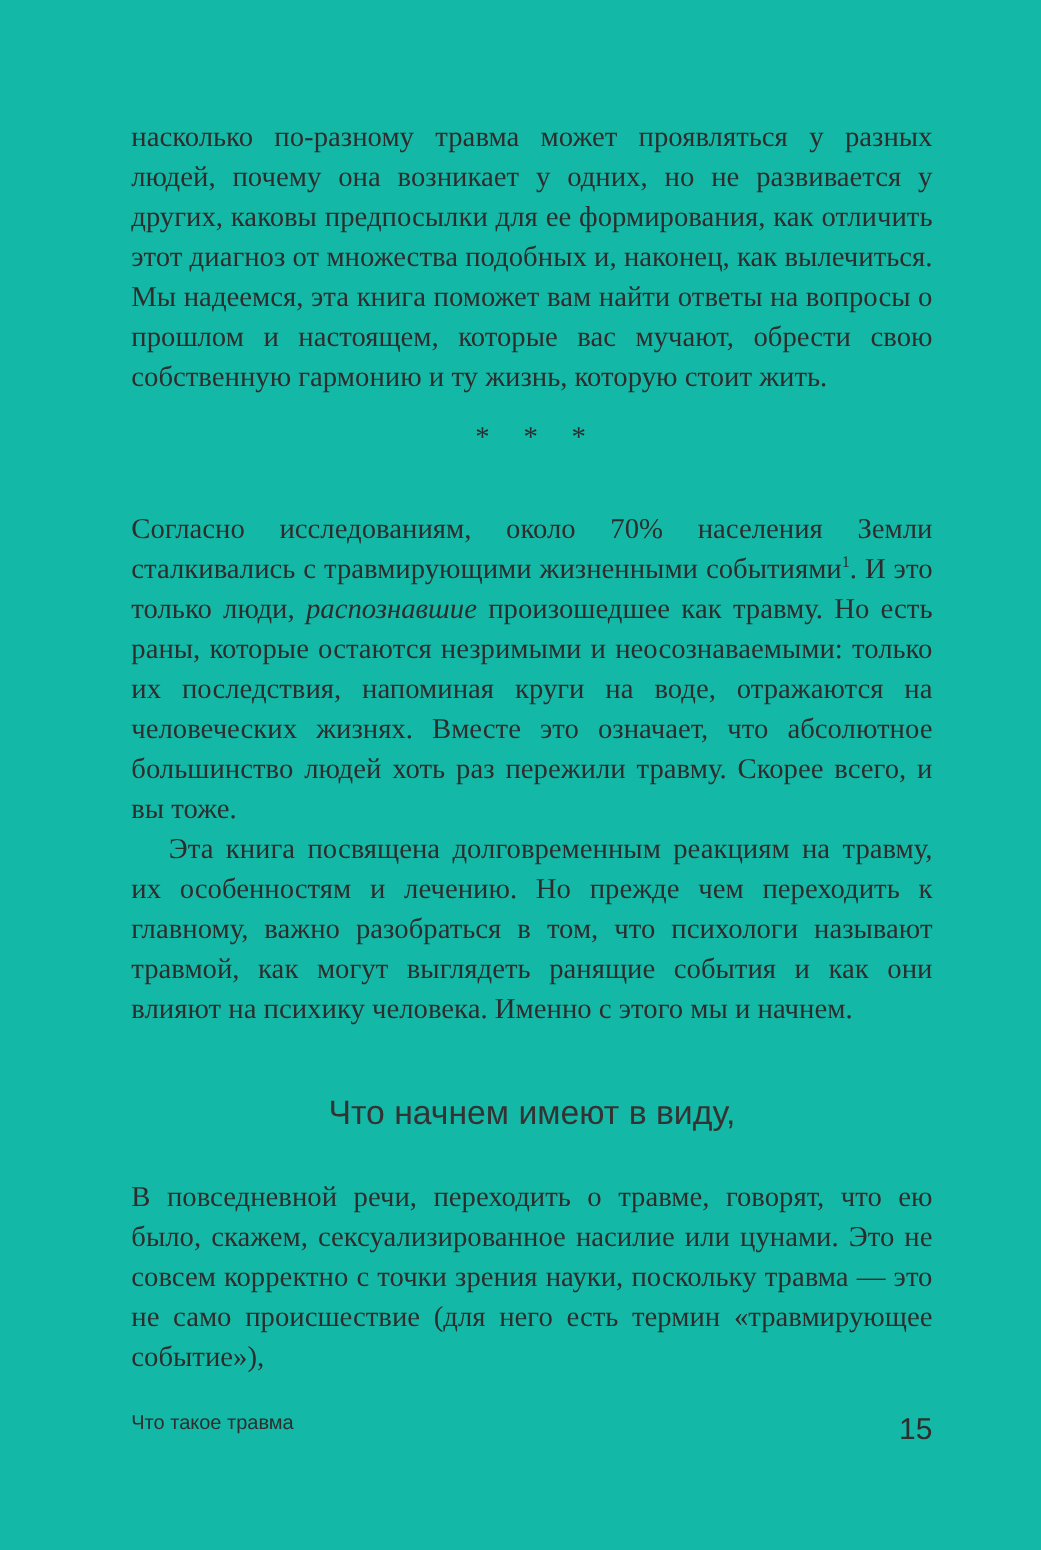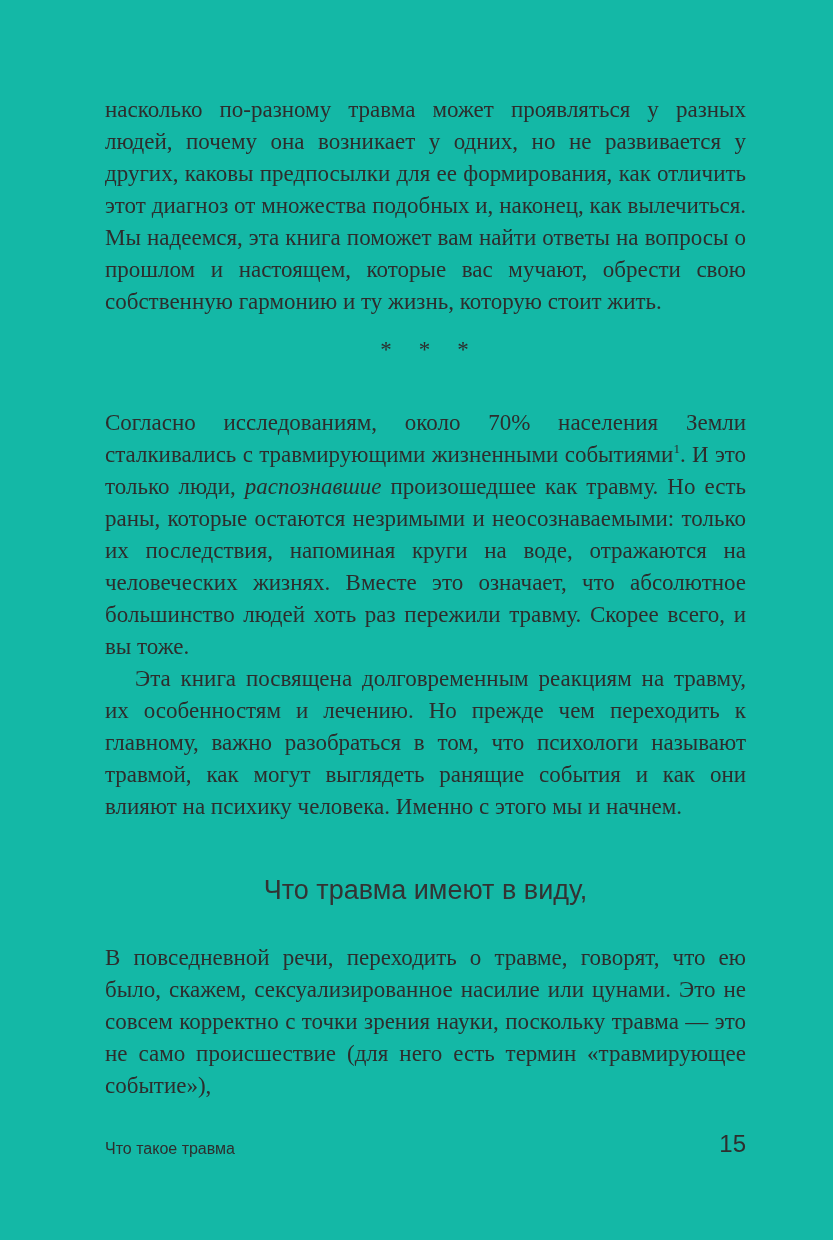--- a/index.html
+++ b/index.html
@@ -59,21 +59,21 @@
   .italic-word {
     font-style: italic;
   }
   .footer {
     position: absolute;
     left: 105px;
     top: 1130px;
     width: 641px;
     display: flex;
     justify-content: space-between;
-    align-items: flex-end;
+    align-items: flex-start;
     font-family: "Liberation Sans", "DejaVu Sans", sans-serif;
     color: #2e2e2e;
   }
   .running-title {
     font-size: 16px;
   }
   .page-number {
     font-size: 24px;
   }
 </style>
@@ -85,21 +85,21 @@
 
     <p class="body-para">насколько по-разному травма может проявляться у разных людей, почему она возникает у одних, но не развивается у других, каковы предпосылки для ее формирования, как отличить этот диагноз от множества подобных и, наконец, как вылечиться. Мы надеемся, эта книга поможет вам найти ответы на вопросы о прошлом и настоящем, которые вас мучают, обрести свою собственную гармонию и ту жизнь, которую стоит жить.</p>
 
     <div class="divider">* * *</div>
 
     <p class="body-para"><span>Согласно исследованиям, около 70% населения Земли сталкивались с травмирующими жизненными событиями</span><sup class="footnote-ref">1</sup><span>. И это только люди, </span><em class="italic-word">распознавшие</em><span> произошедшее как травму. Но есть раны, которые остаются незримыми и неосознаваемыми: только их последствия, напоминая круги на воде, отражаются на человеческих жизнях. Вместе это означает, что абсолютное большинство людей хоть раз пережили травму. Скорее всего, и вы тоже.</span></p>
 
     <p class="body-para indent">Эта книга посвящена долговременным реакциям на травму, их особенностям и лечению. Но прежде чем переходить к главному, важно разобраться в том, что психологи называют травмой, как могут выглядеть ранящие события и как они влияют на психику человека. Именно с этого мы и начнем.</p>
 
     <h2 class="section-heading">
-      <span class="heading-line">Что травма имеют в виду,</span>
+      <span class="heading-line">Что начнем имеют в виду,</span>
     </h2>
 
     <p class="body-para">В повседневной речи, переходить о травме, говорят, что ею было, скажем, сексуализированное насилие или цунами. Это не совсем корректно с точки зрения науки, поскольку травма — это не само происшествие (для него есть термин «травмирующее событие»),</p>
 
   </main>
 
   <footer class="footer">
     <span class="running-title">Что такое травма</span>
     <span class="page-number">15</span>
   </footer>

